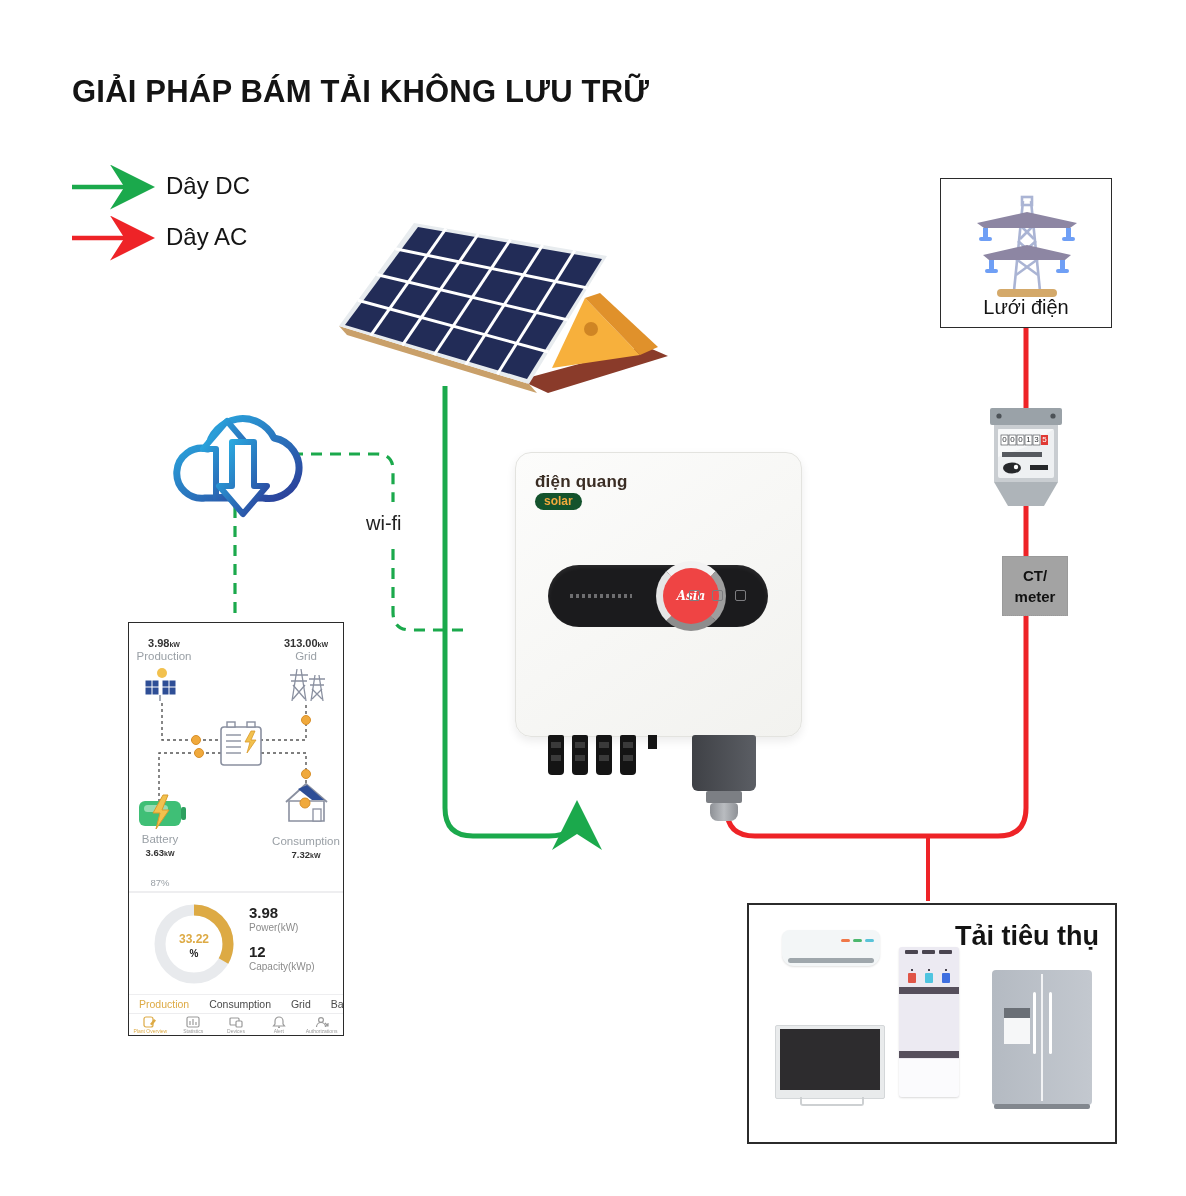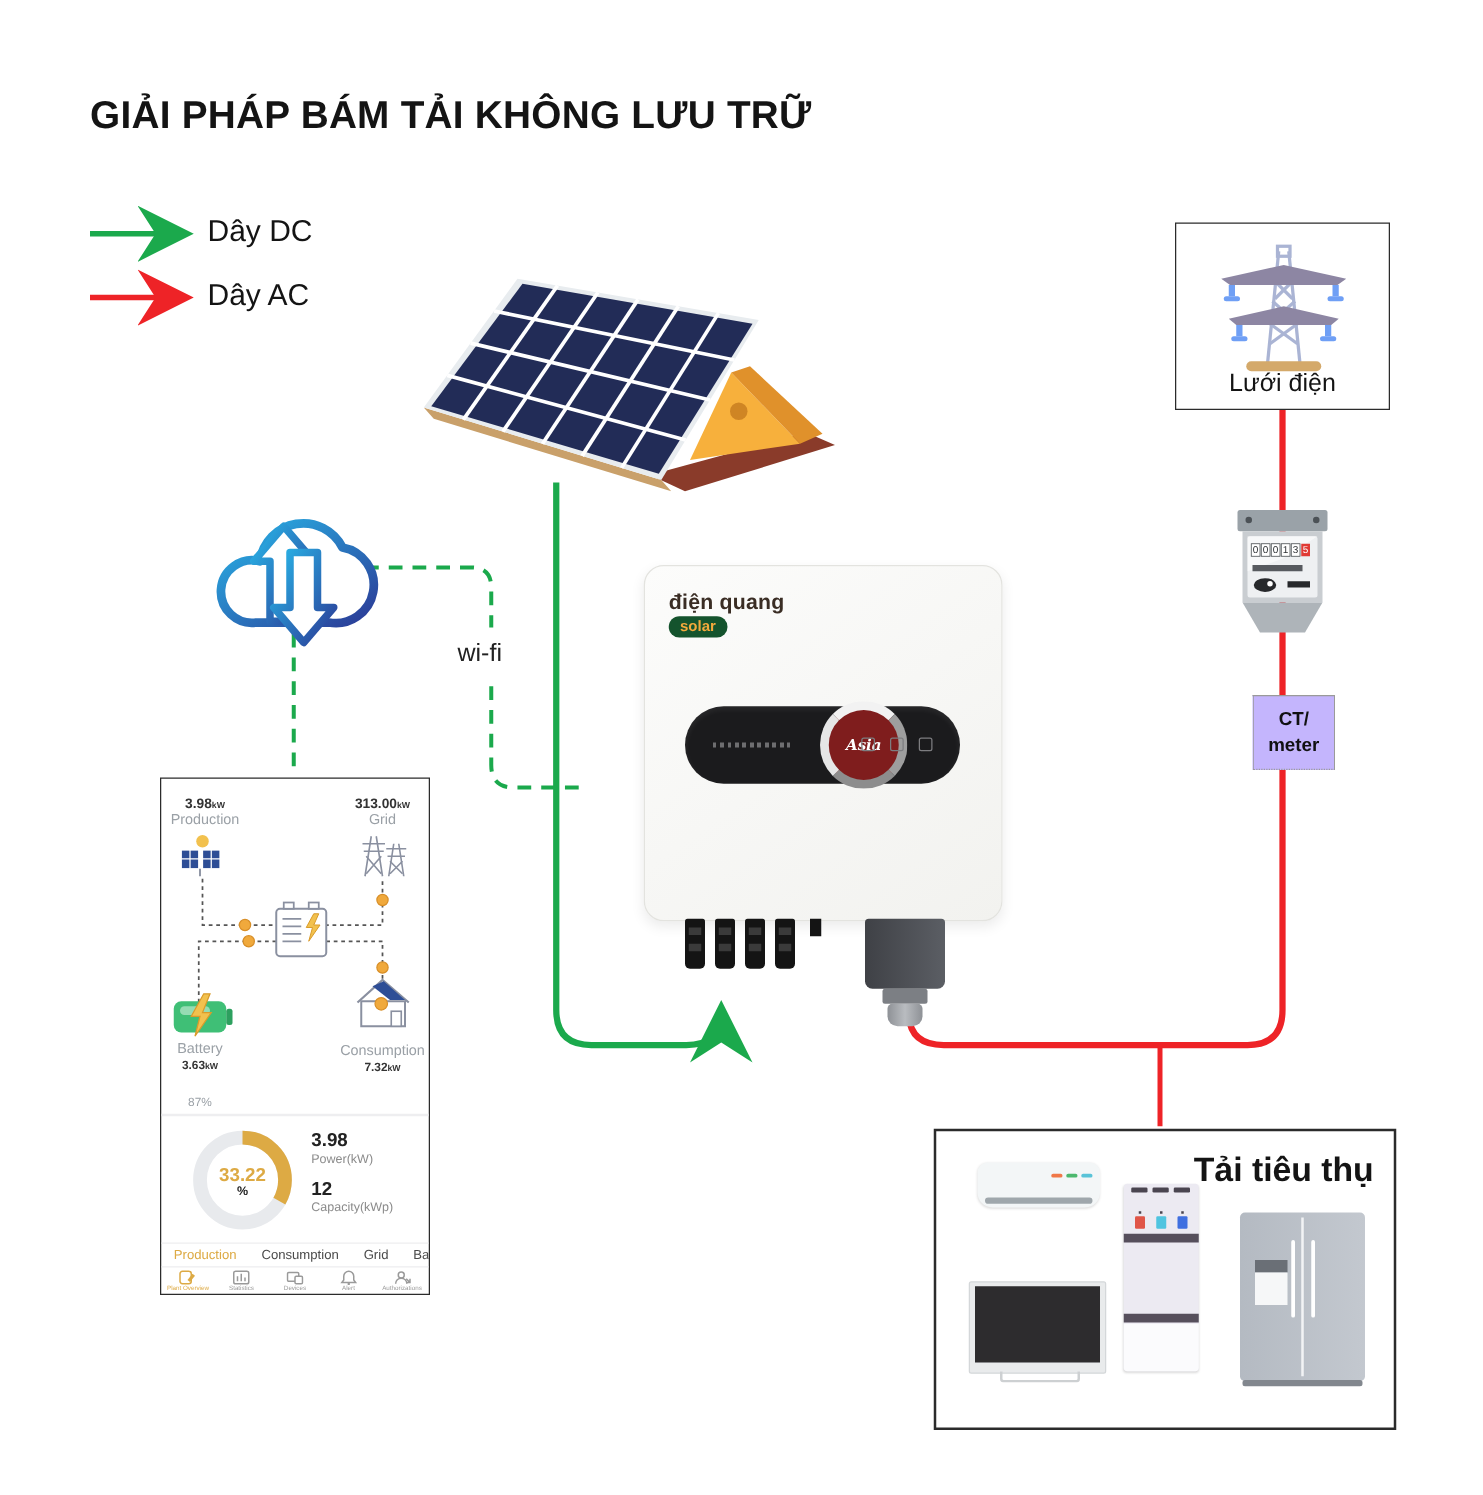--- a/index.html
+++ b/index.html
@@ -12,36 +12,36 @@
   .ac-wire{stroke:var(--ac,#ee2327);fill:none;}
   .dashed{stroke-dasharray:11 8;}
   
   .title{left:72px;top:74px;font-size:31px;font-weight:800;letter-spacing:.2px;color:#141414;}
   .legend-label{font-size:24px;color:#141414;}
   .wifi-label{left:366px;top:512px;font-size:20px;color:#222;}
   
   .outline-box{background:#fff;border:1.6px solid #2b2b2b;z-index:2;}
   .gridbox{left:940px;top:178px;width:170px;height:148px;text-align:center;}
   .gridbox .lbl{position:absolute;left:0;right:0;bottom:8px;font-size:20px;color:#141414;}
-  .ctbox{left:1002px;top:556px;width:64px;height:58px;background:#c4b5fd;border:1px solid #9a9a9a;
+  .ctbox{left:1002px;top:556px;width:64px;height:58px;background:#a3a3a3;border:1px solid #9a9a9a;
          border-bottom-style:dotted;z-index:2;display:flex;flex-direction:column;align-items:center;
          justify-content:center;font-size:15px;font-weight:700;line-height:21px;text-align:center;}
   
   .meter{left:986px;top:402px;width:80px;height:114px;z-index:2;}
   
   .inverter{left:515px;top:452px;width:285px;height:372px;z-index:2;padding-left:28px;}
   .inv-body{position:absolute;left:0;top:0;width:285px;height:283px;background:linear-gradient(145deg,#fcfcfb,#f2f2ef);
             border:1px solid #e3e3df;border-radius:16px;box-shadow:0 4px 10px rgba(0,0,0,.08);}
   .inv-brand{position:absolute;left:20px;top:20px;font-size:17px;font-weight:800;color:#3a2d24;letter-spacing:.2px;}
   .inv-badge{position:absolute;left:20px;top:41px;background:#14532d;color:#f3a93c;font-size:12px;font-weight:800;
              padding:1px 9px 2px;border-radius:9px;}
   .inv-display{position:absolute;left:33px;top:113px;width:220px;height:62px;background:#1b1b1d;border-radius:31px;
                box-shadow:inset 0 2px 5px rgba(255,255,255,.08);}
   .inv-ring{position:absolute;left:108px;top:-4px;width:56px;height:56px;border-radius:50%;
-            border:7px solid #d9d9d9;background:#7f1d1d;
+            border:7px solid #d9d9d9;background:#ef4444;
             border-color:#f2f2f2 #9e9e9e #8d8d8d #e6e6e6;display:flex;align-items:center;justify-content:center;}
   .inv-logo{color:#fff;font-family:"DejaVu Serif",serif;font-style:italic;font-weight:700;font-size:12px;}
   .lcd{position:absolute;left:22px;top:29px;width:62px;height:4px;
        background:repeating-linear-gradient(90deg,#6e6e70 0 3px,transparent 3px 6px);}
   .inv-btns{position:absolute;right:22px;top:25px;display:flex;gap:12px;}
   .inv-btns span{width:9px;height:9px;border:1.4px solid #7d7d80;border-radius:2px;display:block;}
   .dc-conn{position:absolute;top:283px;width:16px;height:40px;background:#141414;border-radius:2px 2px 4px 4px;}
   .dc-conn i{display:block;height:6px;margin:7px 3px 0;background:#3a3a3a;}
   .dc-stub{position:absolute;left:133px;top:283px;width:9px;height:14px;background:#141414;}
   .ac-block{position:absolute;left:177px;top:283px;width:64px;height:56px;background:linear-gradient(90deg,#3f4146,#5b5e64);border-radius:3px 3px 6px 6px;}
@@ -52,21 +52,21 @@
   .stat{position:absolute;width:90px;text-align:center;}
   .stat .v{font-size:11px;font-weight:700;color:#333;}
   .stat .v small{font-size:7px;font-weight:700;}
   .stat .l{font-size:11.5px;color:#9aa0a6;margin-top:1px;}
   .bstat{position:absolute;width:100px;text-align:center;font-size:11.5px;color:#9aa0a6;}
   .bstat .v{font-size:9.5px;font-weight:700;color:#333;margin-top:2px;}
   .bstat .v small{font-size:7px;}
   .bstat .p{font-size:9.5px;color:#9aa0a6;margin-top:19px;}
   .divider{position:absolute;left:0;width:214px;background:#eeeef0;}
   .gauge{position:absolute;left:20px;top:276px;width:90px;height:90px;}
-  .gauge .pct{position:absolute;left:0;top:33px;width:90px;text-align:center;font-size:15px;font-weight:600;color:var(--gold,#ddaa44);}
+  .gauge .pct{position:absolute;left:0;top:33px;width:90px;text-align:center;font-size:12px;font-weight:600;color:var(--gold,#ddaa44);}
   .gauge .pu{position:absolute;left:0;top:49px;width:90px;text-align:center;font-size:10px;font-weight:700;color:#222;}
   .kpi{position:absolute;left:120px;top:281px;}
   .kpi .n{font-size:15px;font-weight:700;color:#222;}
   .kpi .u{font-size:10px;color:#8b8b8b;margin:1px 0 10px;}
   .tabs{position:absolute;left:0;top:375px;width:214px;white-space:nowrap;overflow:hidden;font-size:10.5px;color:#4a4a4a;padding-left:10px;box-sizing:border-box;}
   .tabs span{margin-right:17px;}
   .tabs .active{color:var(--gold,#ddaa44);}
   .appnav{position:absolute;left:0;top:390px;width:214px;height:22px;border-top:1px solid #ededef;display:flex;}
   .appnav .item{flex:1;text-align:center;font-size:5px;color:#9a9a9a;padding-top:1px;}
   .appnav .item.active{color:var(--gold,#ddaa44);}

